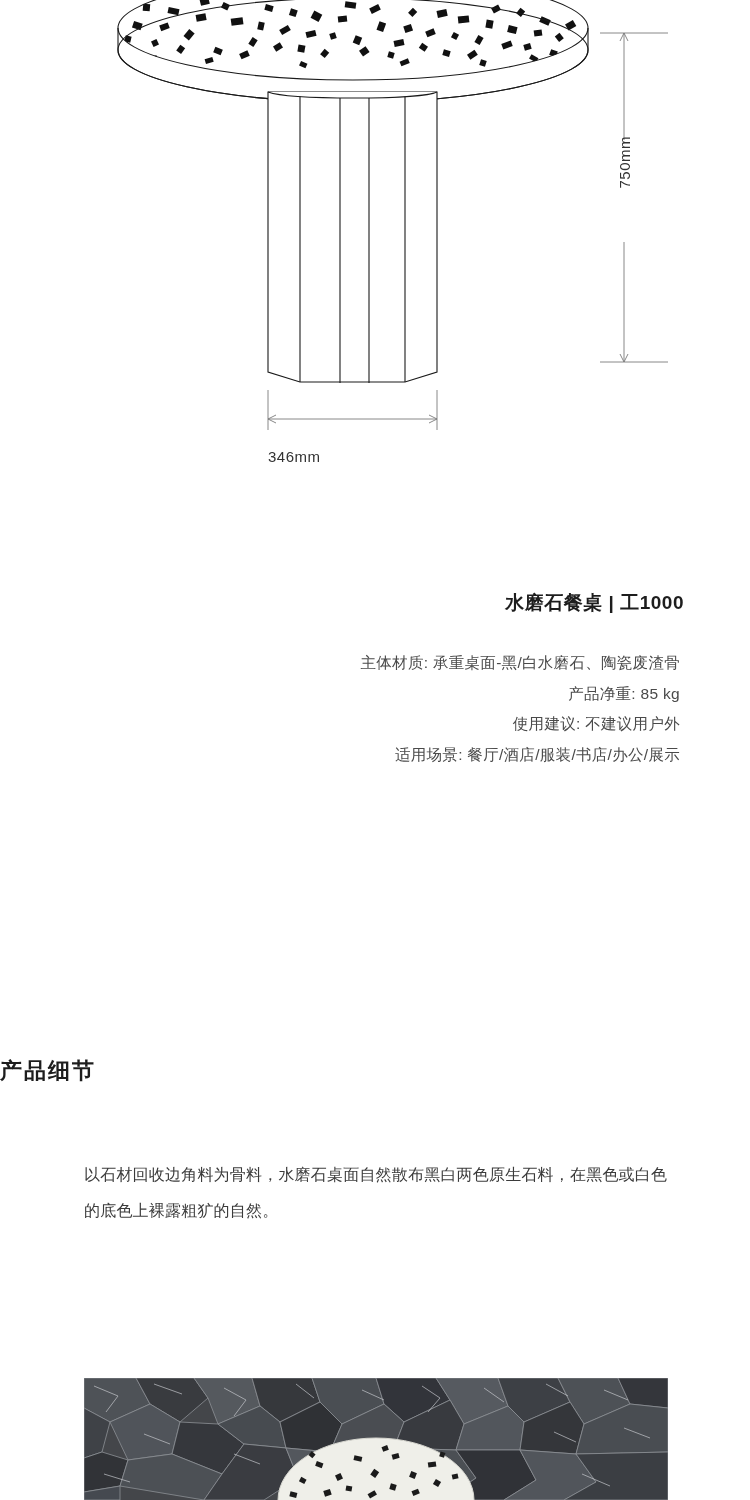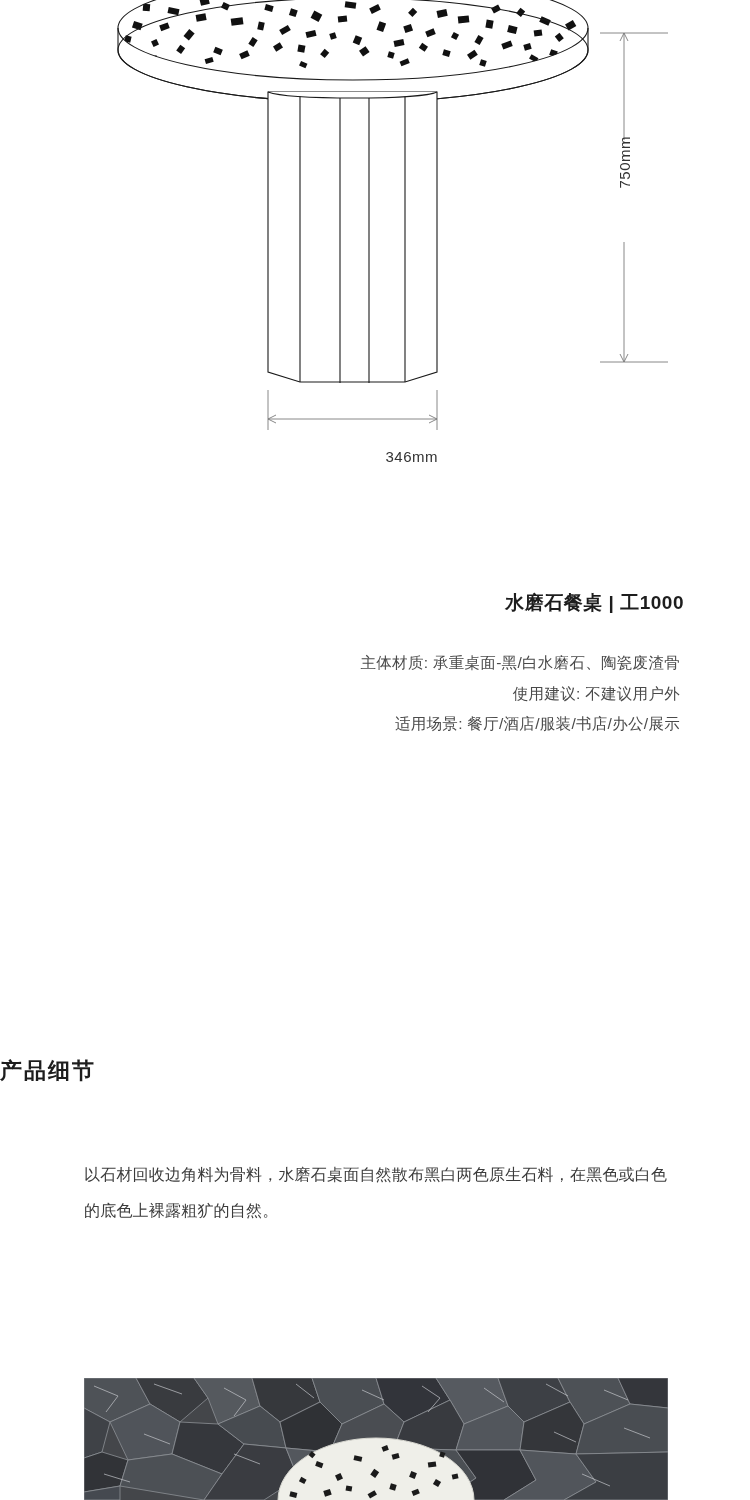--- a/index.html
+++ b/index.html
@@ -40,21 +40,21 @@
     transform: rotate(-90deg);
     transform-origin: center center;
     text-align: center;
     white-space: nowrap;
   }
   .dim-label-horizontal {
     position: absolute;
     left: 268px;
     top: 448px;
     width: 170px;
-    text-align: right;
+    text-align: left;
     font-size: 15px;
     color: #333;
     letter-spacing: 0.5px;
   }
 
   
   .info-block {
     position: absolute;
     left: 84px;
     top: 590px;
@@ -236,20 +236,21 @@
   </svg>
 
   <div class="dim-label-vertical">750mm</div>
   <div class="dim-label-horizontal">346mm</div>
 </div>
 
 <div class="info-block">
   <h1 class="product-title">水磨石餐桌 | 工1000</h1>
   <ul class="spec-list">
     <li>主体材质: 承重桌面-黑/白水磨石、陶瓷废渣骨</li>
+    <li>产品净重: 85 kg</li>
     <li>使用建议: 不建议用户外</li>
     <li>适用场景: 餐厅/酒店/服装/书店/办公/展示</li>
   </ul>
 </div>
 
 <div class="section-heading">产品细节</div>
 
 <p class="description">以石材回收边角料为骨料，水磨石桌面自然散布黑白两色原生石料，在黑色或白色的底色上裸露粗犷的自然。</p>
 
 <div class="photo-block">

